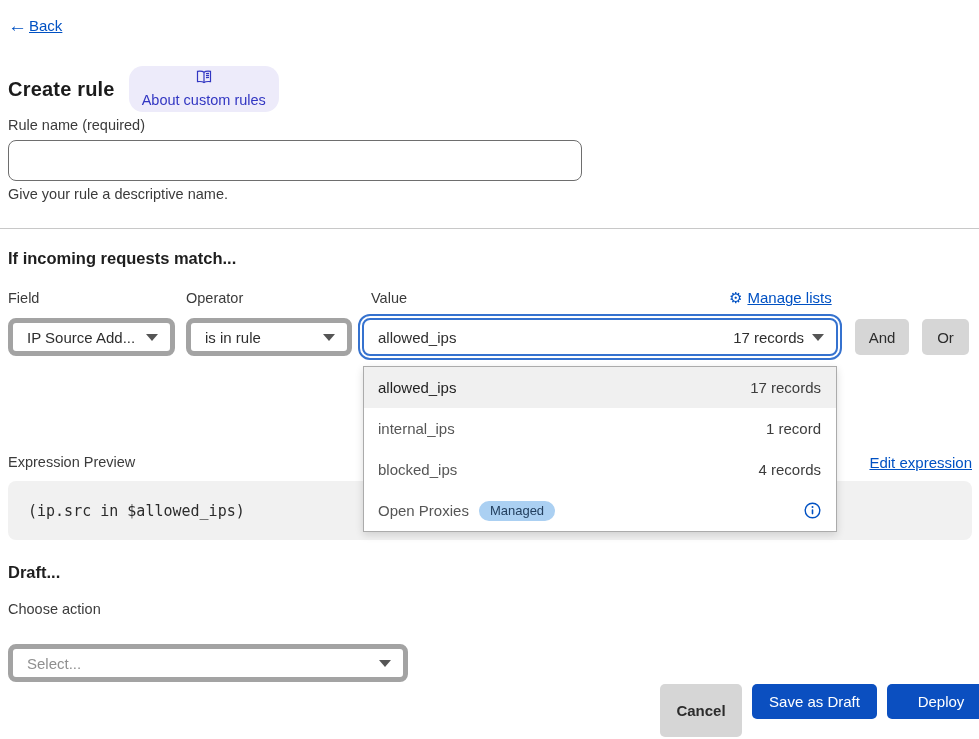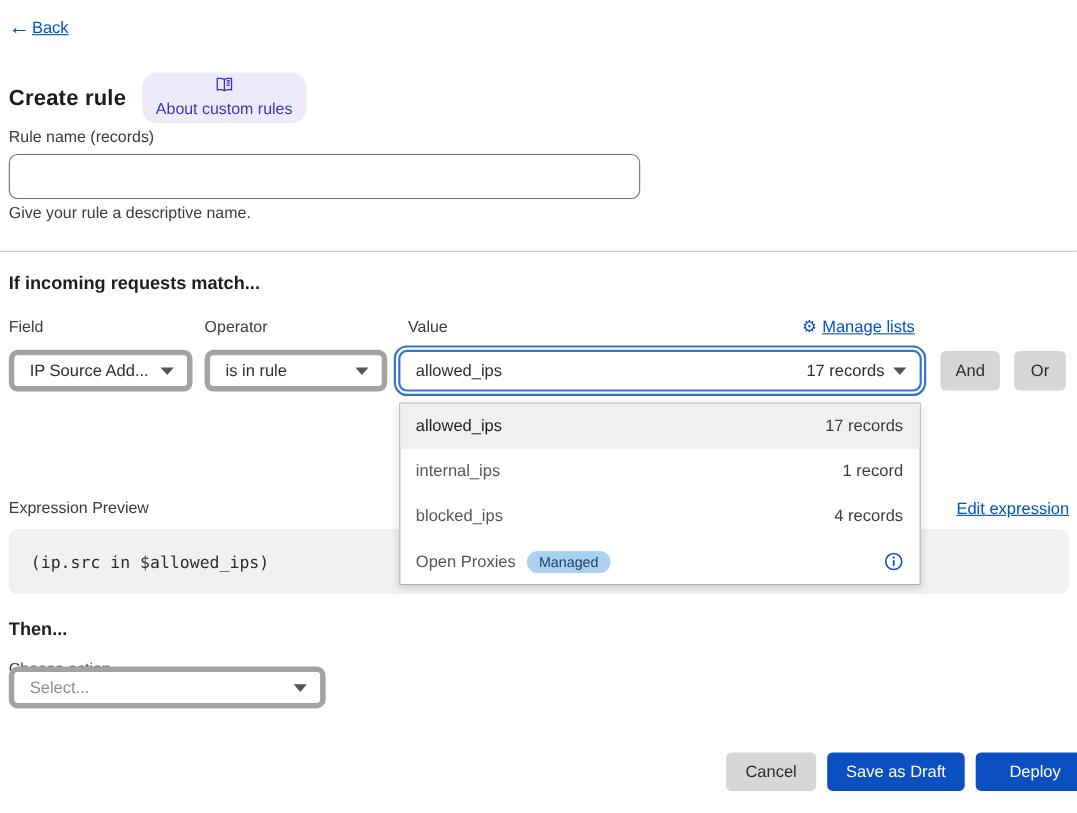--- a/index.html
+++ b/index.html
@@ -127,21 +127,21 @@
         <line x1="8" y1="2.2" x2="8" y2="12.5"></line>
         <line x1="10" y1="3.6" x2="13" y2="3.4"></line>
         <line x1="10" y1="5.6" x2="13" y2="5.4"></line>
         <line x1="10" y1="7.6" x2="13" y2="7.4"></line>
       </svg>
     </span>
     <span>About custom rules</span>
   </span>
 </div>
 
-<div class="abs field-label" style="left:8px; top:117px;">Rule name (records)</div>
+<div class="abs field-label" style="left:8px; top:117px;">Rule name (required)</div>
 <input class="abs text-input" style="left: 8px; top: 140px;" value="">
 <div class="abs helper" style="left:8px; top:186px;">Give your rule a descriptive name.</div>
 
 <div class="abs divider"></div>
 
 <div class="abs section-heading" style="left:8px; top:249px;">If incoming requests match...</div>
 
 <div class="abs field-label" style="left:8px; top:290px;">Field</div>
 <div class="abs field-label" style="left:186px; top:290px;">Operator</div>
 <div class="abs field-label" style="left:371px; top:290px;">Value</div>
@@ -199,24 +199,24 @@
     </span>
   </div>
 </div>
 
 <div class="abs field-label" style="left:8px; top:454px;">Expression Preview</div>
 <div class="abs link" style="top:454px; right:7px;">Edit expression</div>
 <div class="abs expr-block">
   <span class="expr-code">(ip.src in $allowed_ips)</span>
 </div>
 
-<div class="abs section-heading" style="left:8px; top:563px;">Then...</div>
+<div class="abs section-heading" style="left:8px; top:563px;">Draft...</div>
 <div class="abs field-label" style="left:8px; top:601px;">Choose action</div>
-<div class="abs select" style="left:8px; top:606px; width:288px;">
+<div class="abs select" style="left:8px; top:644px; width:400px;">
   <span class="select-placeholder">Select...</span>
   <span class="caret"></span>
 </div>
 
 <div class="abs footer-btns">
-  <button class="btn btn-gray" style="width:82px; height:35px;">Cancel</button>
+  <button class="btn btn-gray" style="width:82px; height:53px;font-weight:bold;">Cancel</button>
   <button class="btn btn-blue" style="width:125px; height:35px;">Save as Draft</button>
   <button class="btn btn-blue" style="width:108px; height:35px;">Deploy</button>
 </div>
 
 </body></html>

